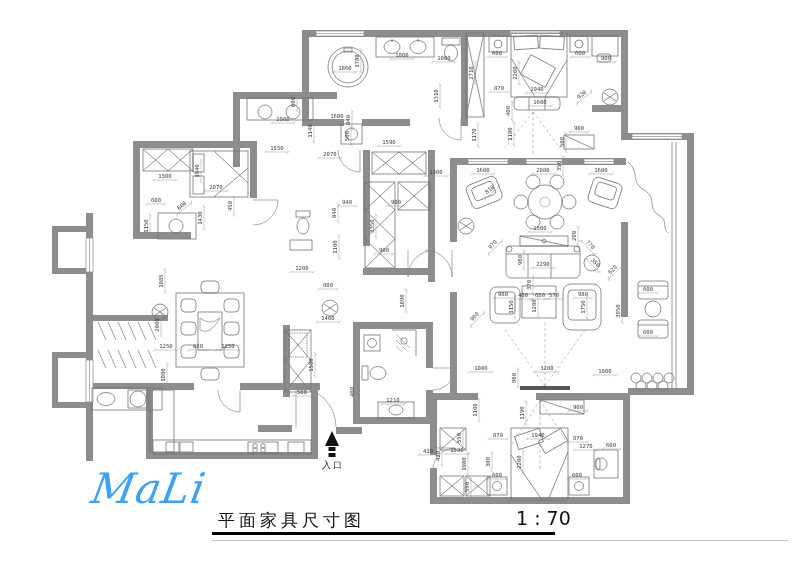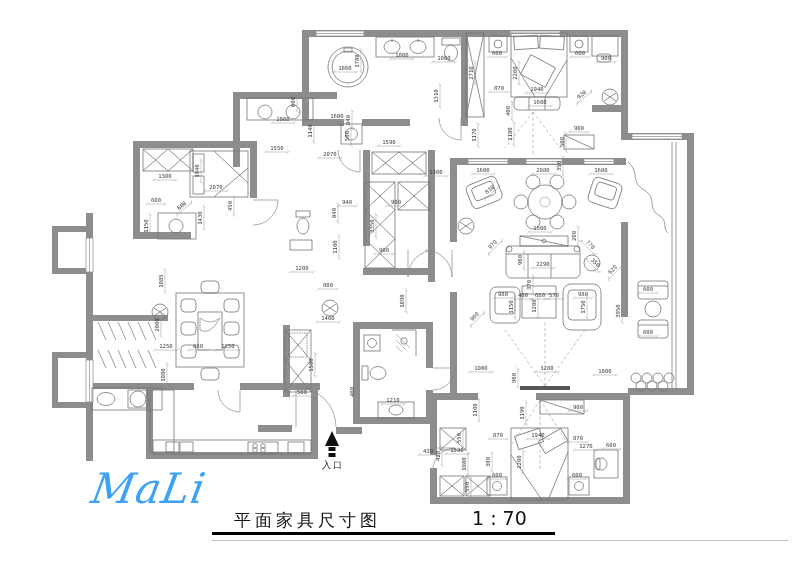--- a/index.html
+++ b/index.html
@@ -3,22 +3,22 @@
 <meta charset="utf-8">
 <style>
   html,body{margin:0;padding:0;background:#fff;}
   .canvas{position:relative;width:800px;height:565px;background:#fff;overflow:hidden;
           font-family:"DejaVu Sans",sans-serif;}
   #plan{position:absolute;left:0;top:0;width:800px;height:565px;}
   #plan text{font-family:"DejaVu Sans Mono",monospace;font-size:5.6px;fill:#3f3f3f;text-anchor:middle;}
   #plan text.cn{font-family:"DejaVu Sans",sans-serif;font-size:9px;fill:#222;letter-spacing:2px;}
   .logo{position:absolute;left:92px;top:464px;font-family:"DejaVu Serif",serif;font-style:italic;
         font-size:42px;color:#3da2f5;transform:skewX(-10deg);letter-spacing:1px;}
-  .title{position:absolute;left:234px;top:509px;font-size:17px;letter-spacing:4px;color:#111;}
-  .scale{position:absolute;left:472px;top:507px;font-size:19px;color:#111;font-family:"DejaVu Sans",sans-serif;}
+  .title{position:absolute;left:218px;top:509px;font-size:17px;letter-spacing:4px;color:#111;}
+  .scale{position:absolute;left:516px;top:507px;font-size:19px;color:#111;font-family:"DejaVu Sans",sans-serif;}
   .rule-thick{position:absolute;left:212px;top:532px;width:343px;height:3px;background:#000;}
   .rule-thin{position:absolute;left:212px;top:540px;width:576px;height:1px;background:#c3c3c3;}
 </style>
 </head>
 <body>
 
 <div class="canvas">
 <svg id="plan" viewBox="0 0 800 565">
 
   <g fill="#8d8d8d" stroke="none">

